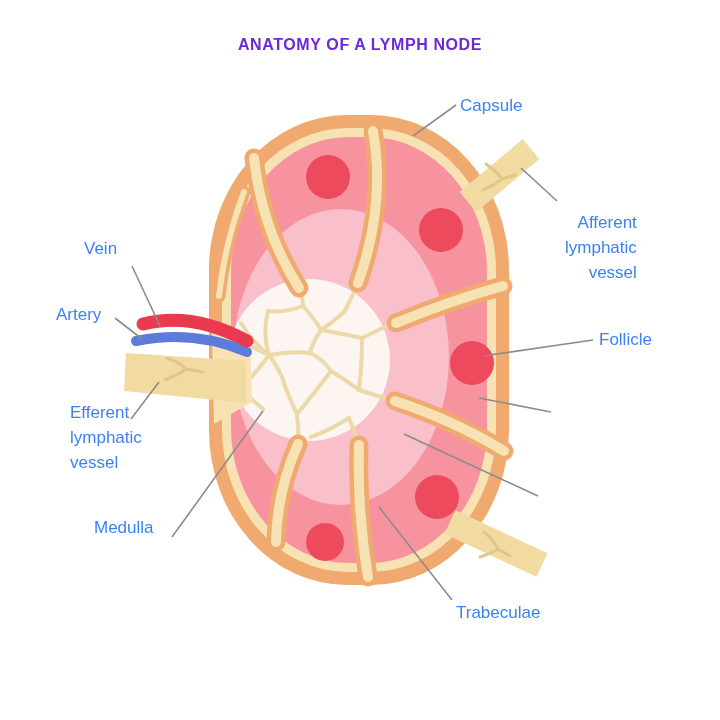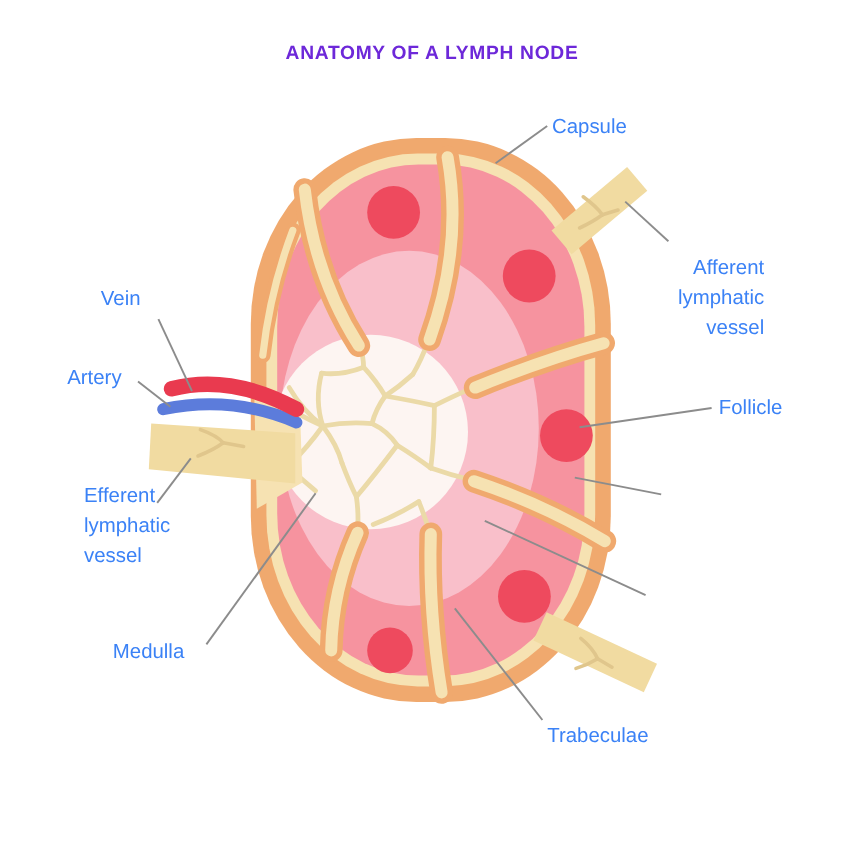--- a/index.html
+++ b/index.html
@@ -15,21 +15,21 @@
   .label{
     position:absolute;font-size:17px;line-height:25px;color:#3b82f6;
     white-space:pre-line;
   }
   .lbl-capsule{left:460px;top:93px;}
   .lbl-afferent{left:565px;top:210px;text-align:right;}
   .lbl-follicle{left:599px;top:327px;}
   .lbl-outer{left:558px;top:404px;}
   .lbl-inner{left:544px;top:488px;}
   .lbl-trabeculae{left:456px;top:600px;}
-  .lbl-medulla{left:94px;top:530px;}
+  .lbl-medulla{left:94px;top:515px;}
   .lbl-vein{left:84px;top:236px;}
   .lbl-artery{left:56px;top:302px;}
   .lbl-efferent{left:54px;top:400px;margin-left:16px;}
 </style>
 </head>
 <body>
 
 <div class="stage">
 
   <div class="title">ANATOMY OF A LYMPH NODE</div>

